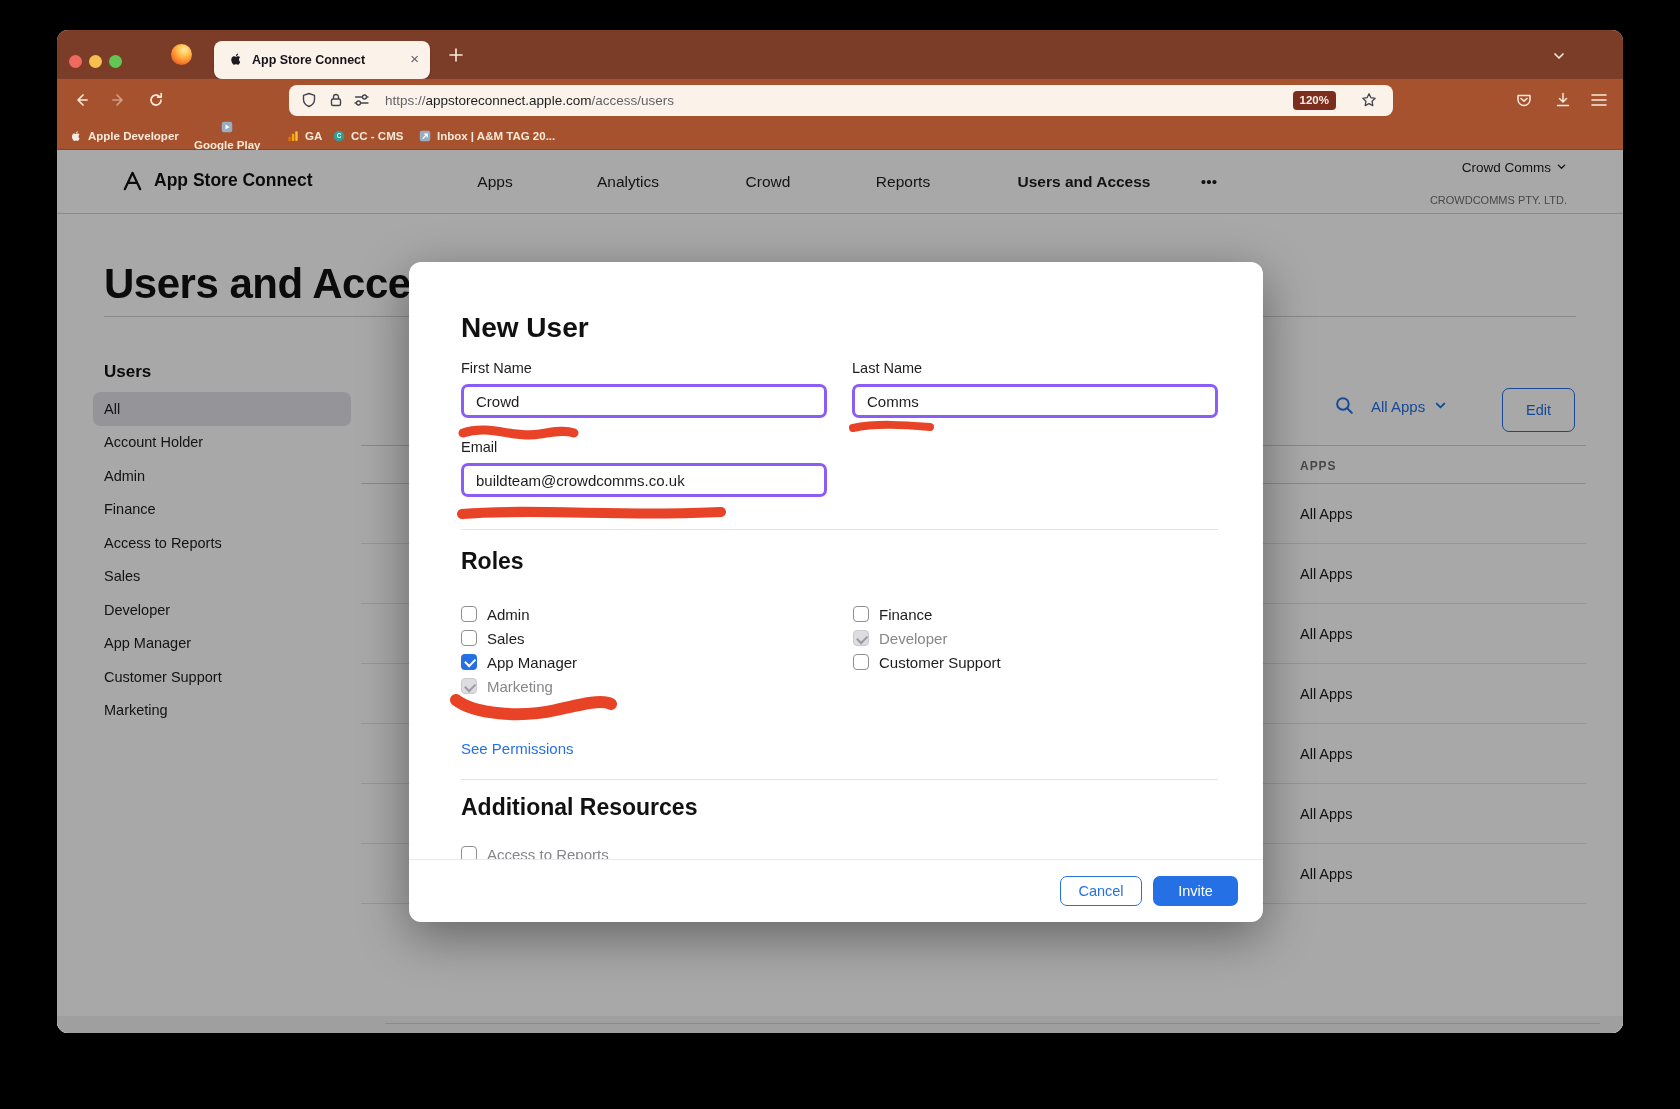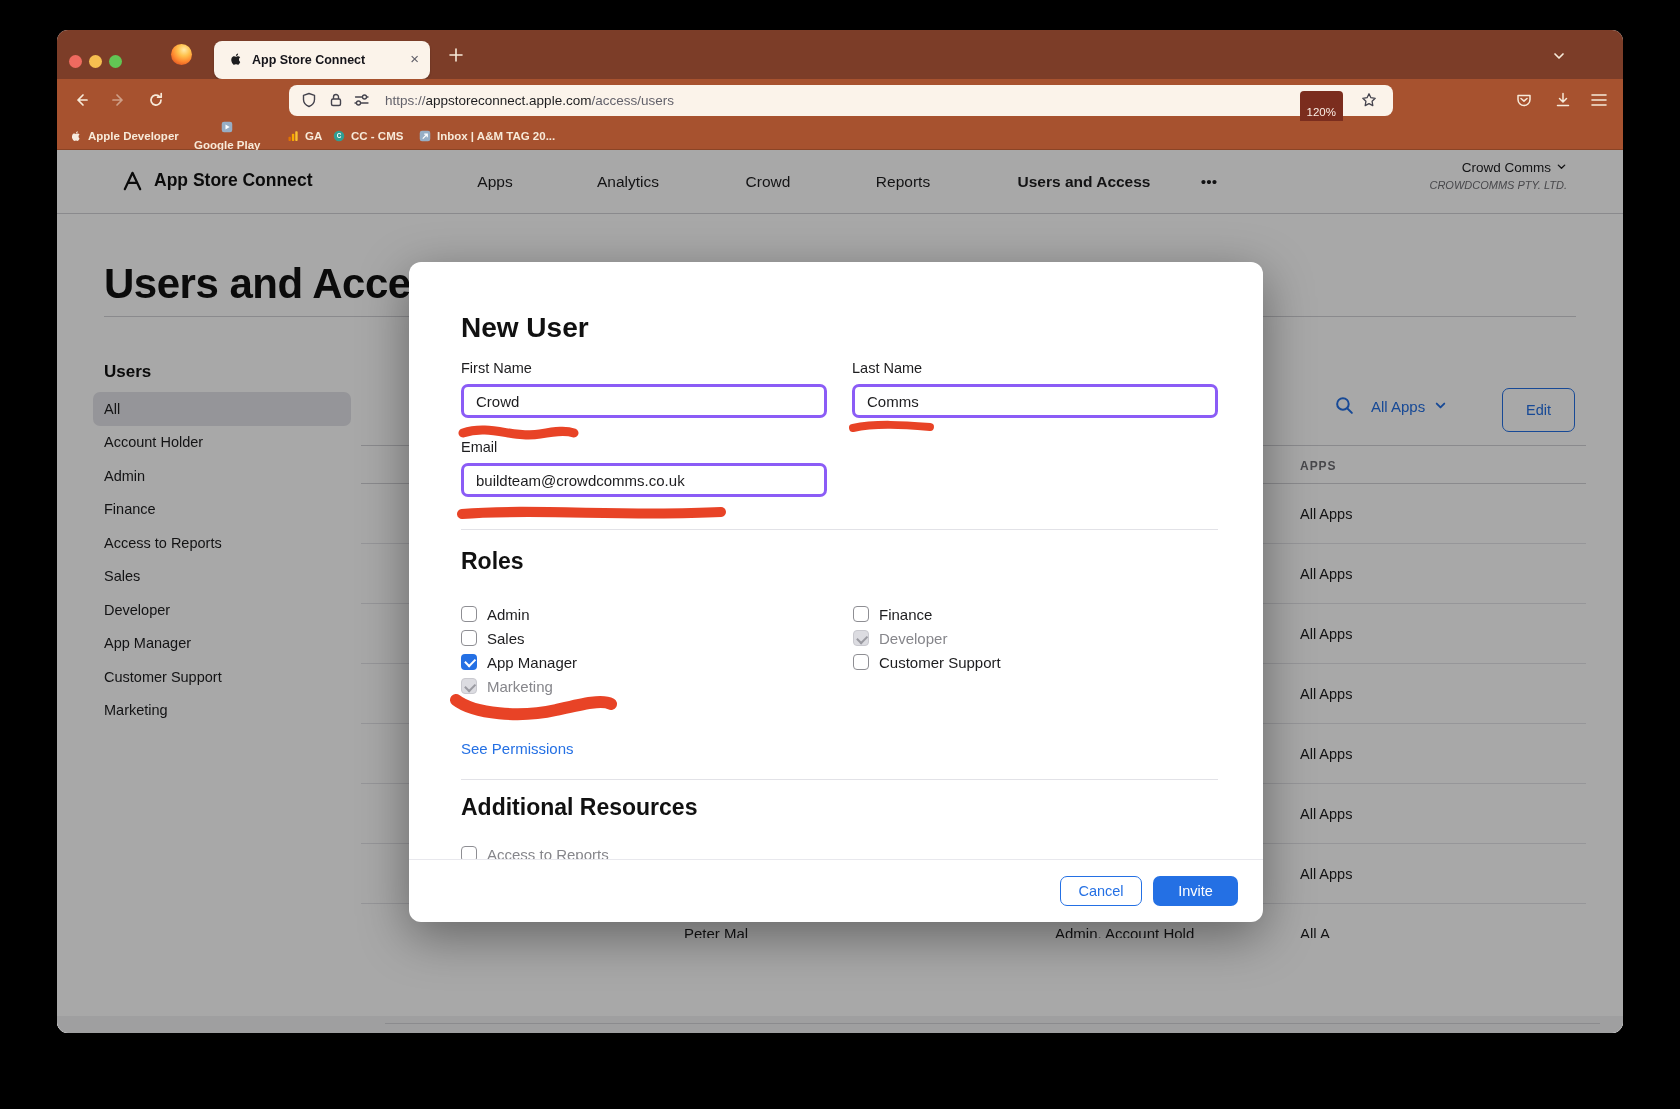--- a/index.html
+++ b/index.html
@@ -21,38 +21,38 @@
   .newtab{left:390px;top:16px;}
   .tablist-chev{left:1494px;top:18px;}
 
   .toolbar{position:absolute;left:0;top:49px;width:100%;height:42px;background:#a7522f;}
   .back-ic{left:16px;top:12px;} .fwd-ic{left:52px;top:12px;color:#cf9f87;} .reload-ic{left:90px;top:12px;}
   .urlbar{position:absolute;left:232px;top:6px;width:1104px;height:31px;background:#fbf3ea;border-radius:8px;}
   .url-ic{position:absolute;top:7px;color:#45444e;}
   .shield-ic{left:12px;} .lock-ic{left:39px;} .perm-ic{left:64px;}
   .url-text{position:absolute;left:96px;top:0;line-height:31px;font-size:13.5px;color:#1d1d1f;white-space:nowrap;}
   .url-dim{color:#63626b;}
-  .zoom-badge{position:absolute;right:50px;top:6px;height:19px;padding:12px 7px;border-radius:4px;background:#7b2d1e;color:#fbeee6;font-size:11.5px;font-weight:400;line-height:19px;}
+  .zoom-badge{position:absolute;right:57px;top:6px;height:19px;padding:0 7px;border-radius:4px;background:#7b2d1e;color:#fbeee6;font-size:11.5px;font-weight:700;line-height:19px;}
   .star-ic{position:absolute;right:16px;top:7px;color:#45444e;}
   .pocket-ic{left:1458px;top:12px;} .dl-ic{left:1497px;top:12px;} .menu-ic{left:1533px;top:13px;}
 
   .bookmarksbar{position:absolute;left:0;top:91px;width:100%;height:29px;background:#a7522f;border-bottom:1px solid #8a4426;box-sizing:border-box;}
   .bm{position:absolute;top:0;height:29px;display:flex;align-items:center;gap:6px;color:#f7ead9;font-size:11.5px;font-weight:600;white-space:nowrap;}
   .bm-ic{display:inline-flex;width:12px;height:12px;}
 
   
   .content{position:absolute;left:0;top:120px;width:1566px;height:883px;background:#fff;z-index:1;}
   .appnav{position:absolute;left:0;top:0;width:100%;height:64px;background:#fff;border-bottom:1px solid #d2d2d7;box-sizing:border-box;}
   .asc-logo{position:absolute;left:62px;top:18px;color:#111;}
   .brand{position:absolute;left:97px;top:20px;font-size:17.5px;font-weight:700;color:#111;}
   .nav-item{position:absolute;top:23px;transform:translateX(-50%);font-size:15.5px;color:#1d1d1f;white-space:nowrap;}
   .nav-item.active{font-weight:700;}
   .account{position:absolute;right:56px;top:10px;text-align:right;}
   .acct-name{font-size:13.5px;color:#1d1d1f;display:flex;align-items:center;gap:5px;justify-content:flex-end;}
-  .acct-org{font-size:11px;color:#6e6e73;margin-top:4px;font-style:italic;}
+  .acct-org{font-size:11px;color:#6e6e73;margin-top:19px;}
 
   .page-title{position:absolute;left:47px;top:110px;font-size:42px;font-weight:800;letter-spacing:-.5px;color:#111;margin:0;}
   .title-div{position:absolute;left:47px;right:47px;top:166px;height:1px;background:#d2d2d7;}
 
   .sidebar-h{position:absolute;left:47px;top:212px;font-size:17px;font-weight:700;color:#111;}
   .sidelist{position:absolute;left:36px;top:242px;width:258px;}
   .side-item{height:33.5px;display:flex;align-items:center;padding-left:11px;font-size:14.5px;color:#1d1d1f;border-radius:7px;box-sizing:border-box;}
   .side-item.selected{background:#e3e3e8;}
   .add-btn{position:absolute;left:326px;top:242px;width:28px;height:28px;border-radius:50%;background:#2470e4;color:#fff;font-size:20px;line-height:26px;text-align:center;}
 
@@ -329,25 +329,20 @@
             <div class="t-row">
               <span class="t-apps">All Apps</span>
             </div>
             <div class="t-row">
               <span class="t-apps">All Apps</span>
             </div>
             <div class="t-row">
               <span class="t-apps">All Apps</span>
             </div>
           </div>
-        <div class="t-cliprow">
-          <span class="frag name">Peter Mal</span>
-          <span class="frag roles">Admin, Account Hold</span>
-          <span class="frag apps">All A</span>
-        </div>
       </div>
 
       <div class="page-bottom"></div>
       <div class="bottom-line"></div>
     </div>
 
     <div class="overlay"></div>
 
     <div class="modal">
       <div class="m-title">New User</div>

